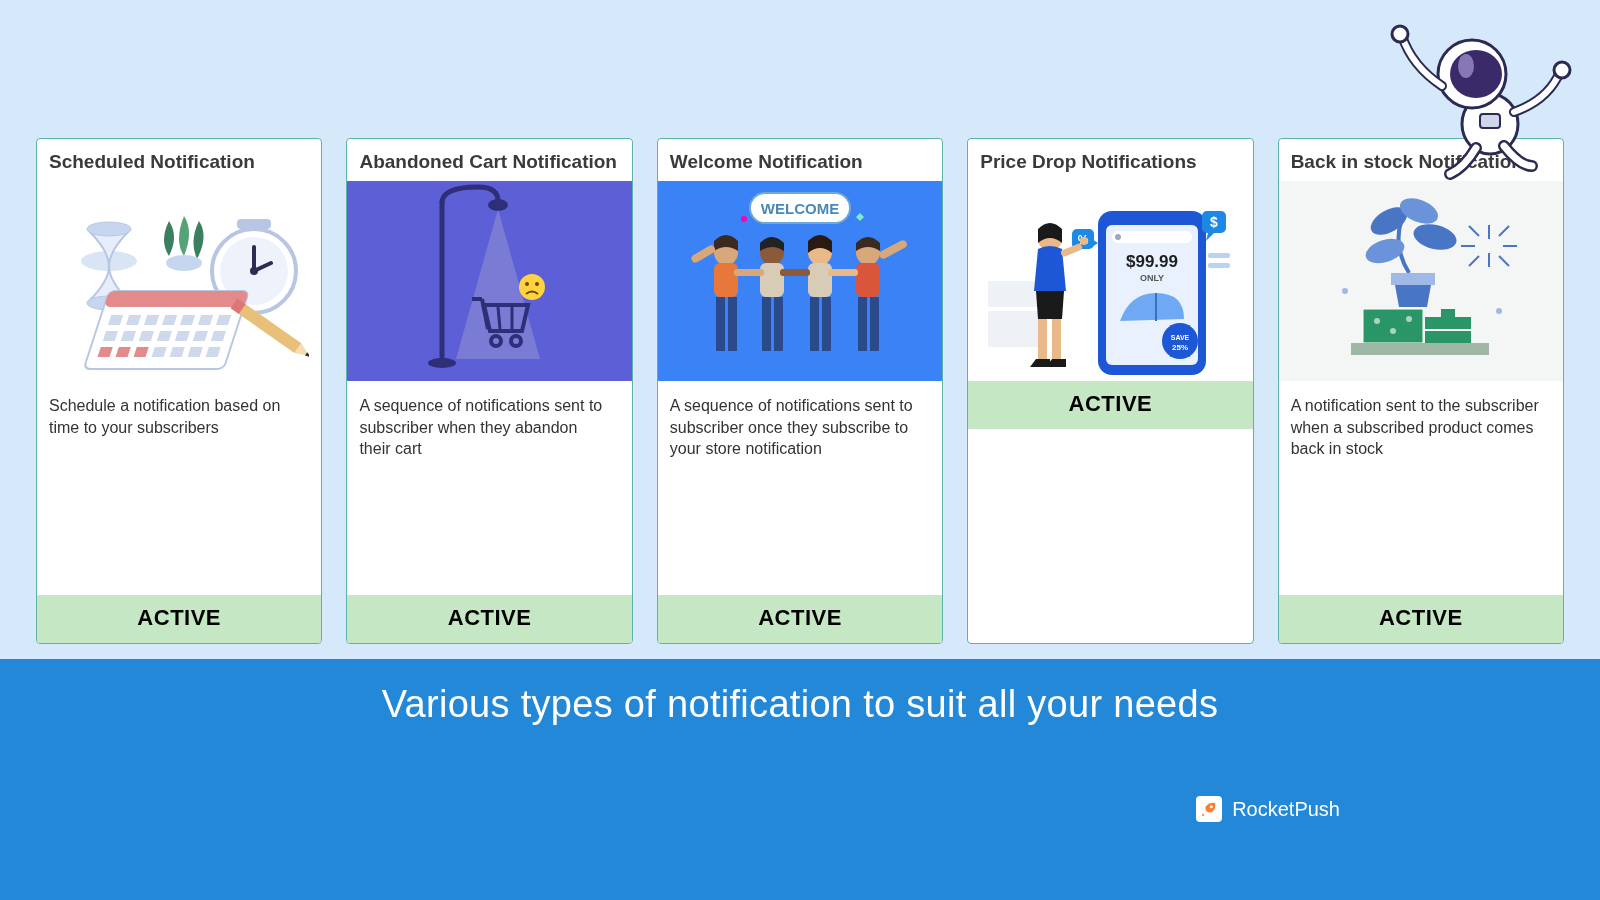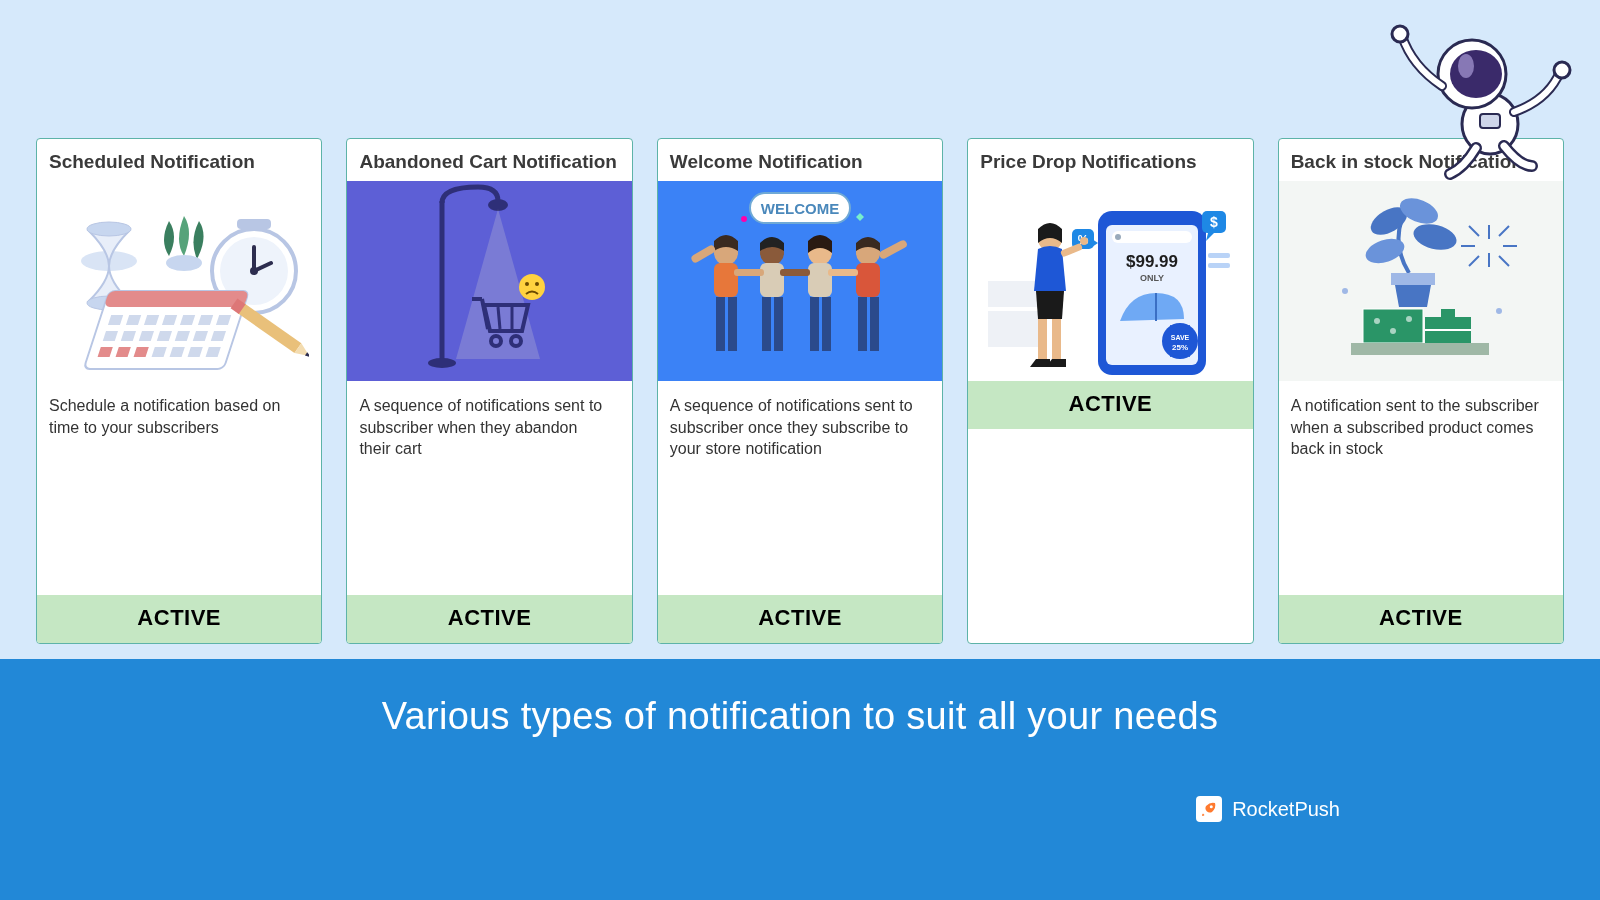--- a/index.html
+++ b/index.html
@@ -62,21 +62,21 @@
   .banner {
     position: absolute;
     left: 0; right: 0;
     top: 659px;
     bottom: 0;
     background: #2288d7;
     color: #fff;
   }
   .banner-heading {
     text-align: center;
-    margin-top: 36px;
+    margin-top: 24px;
     font-size: 38px;
     font-weight: 400;
     letter-spacing: 0.3px;
   }
   .brand {
     position: absolute;
     bottom: 78px;
     right: 260px;
     display: flex;
     align-items: center;

